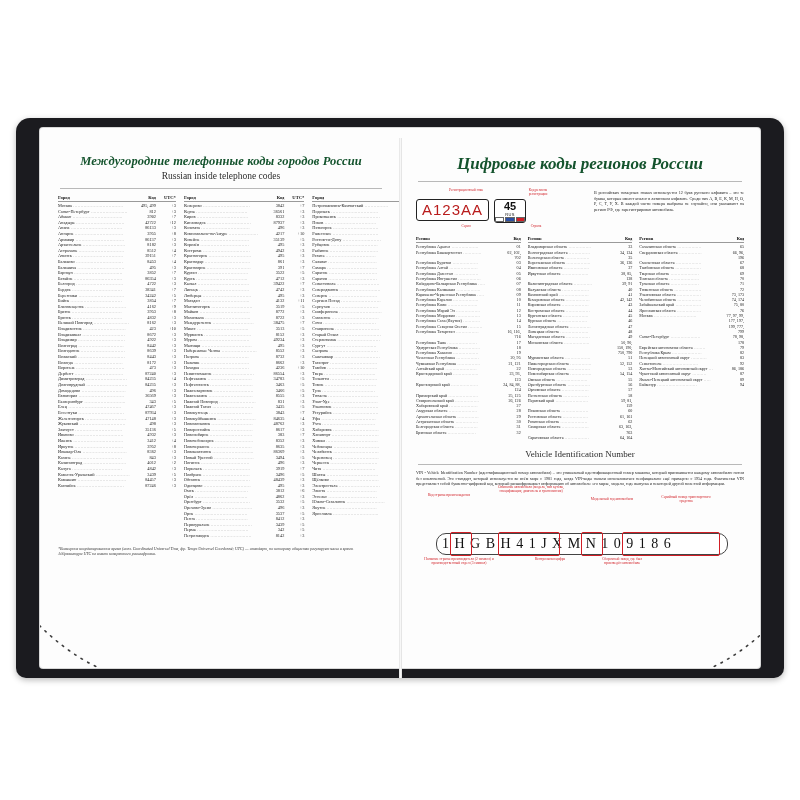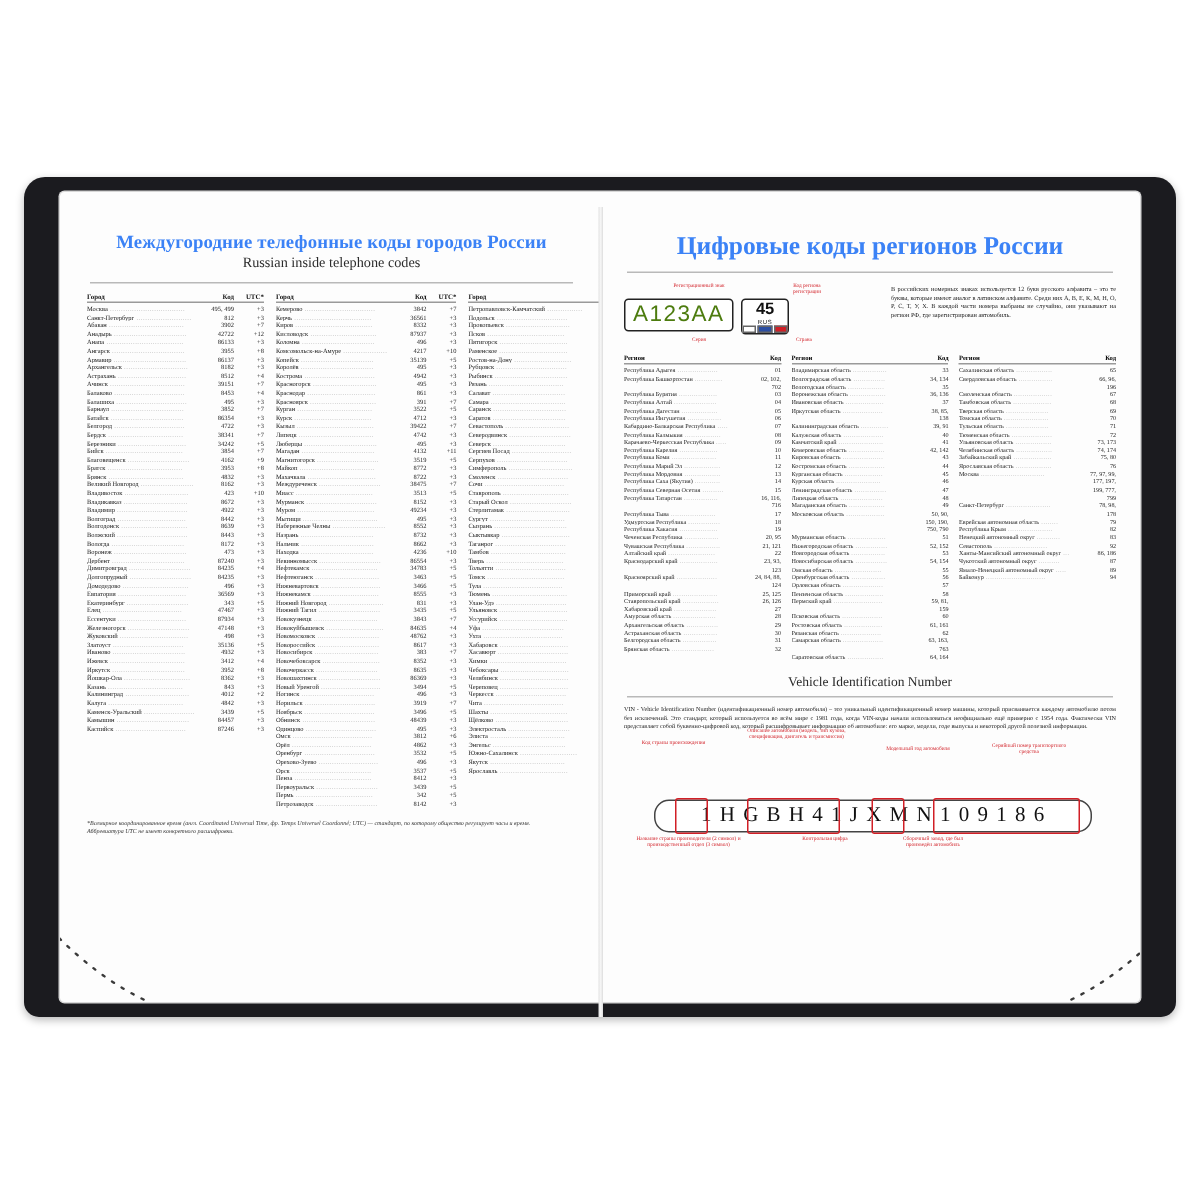--- a/index.html
+++ b/index.html
@@ -24,21 +24,21 @@
   }
   .page{position:relative;height:540px;overflow:hidden;}
   .page.left{width:360px;padding:0;}
   .page.right{width:360px;padding:0;}
 
   
   .arc{position:absolute;bottom:96px;height:60px;width:120px;}
   .arc svg{display:block;}
 
   
-  .h-ru{color:#3b82f6;font-weight:bold;text-align:center;}
+  .h-ru{color:#14532d;font-weight:bold;text-align:center;font-style:italic;}
   .h-en{color:#2c2c2c;text-align:center;}
 
   
   .lp{padding:26px 16px 10px 18px;}
   .lp .h-ru{font-size:12.5px;letter-spacing:.1px;}
   .lp .h-en{font-size:9.5px;font-style:normal;margin-top:2px;}
   .lp .topline{margin:7px 2px 6px 2px;height:1px;background:#b9b9b9;}
 
   .codecols{display:flex;gap:8px;margin-top:3px;}
   .codecol{flex:1;}
@@ -63,21 +63,21 @@
 
   .plate-wrap{display:flex;gap:10px;margin-top:6px;}
   .plate-left{width:168px;}
   .plate-txt{font-size:4.2px;color:#222;line-height:5.6px;text-align:justify;flex:1;padding-top:2px;}
 
   .lbl-red{color:#d11f26;font-size:3.5px;text-align:center;line-height:4.4px;}
   .platebox{display:flex;align-items:flex-start;gap:5px;margin-top:2px;}
   .plate{
     border:1px solid #222;border-radius:3px;background:#fff;
     padding:2px 5px;font-family:"Liberation Sans",sans-serif;
-    font-size:15px;letter-spacing:1px;color:#4d7c0f;line-height:16px;
+    font-size:15px;letter-spacing:1px;color:#b91c1c;line-height:16px;
   }
   .regbox{
     border:1px solid #222;border-radius:3px;background:#fff;width:30px;
     text-align:center;font-family:"Liberation Sans",sans-serif;color:#111;
   }
   .regbox .num{font-size:11px;line-height:11px;padding-top:1px;font-weight:bold;}
   .regbox .rus{font-size:4px;letter-spacing:.4px;border-top:0;}
   .regbox .flagrow{display:flex;justify-content:center;gap:1px;}
   .flag{width:8px;height:3px;border:.4px solid #666;}
   .capt{display:flex;gap:5px;margin-top:1px;}
@@ -97,21 +97,21 @@
   .vin-h{margin-top:9px;}
   .vin-h .h-ru{font-size:11px;}
   .vin-h .h-en{font-size:9px;margin-top:1px;}
   .vin-rule{height:1px;background:#b9b9b9;margin:5px 2px 5px 2px;}
   .vin-p{font-size:4.1px;line-height:5.6px;text-align:justify;color:#222;}
 
   .vin-diagram{position:relative;height:84px;margin-top:6px;}
   .vin-string{
     position:absolute;left:20px;top:40px;width:290px;height:20px;
     border:1px solid #444;border-radius:10px;background:#fff;
-    display:flex;align-items:center;justify-content:center;
+    display:flex;align-items:center;justify-content:flex-start;
   }
   .vin-chars{font-family:"Liberation Serif",serif;font-size:14px;letter-spacing:5.5px;color:#111;padding-left:5px;}
   .vin-box{position:absolute;border:.8px solid #d11f26;height:22px;top:39px;border-radius:2px;}
   .vin-lbl{position:absolute;color:#d11f26;font-size:3.6px;text-align:center;line-height:4.4px;}
   .vin-lbl.below{color:#d11f26;}
 
   
   span{display:inline;}
 </style>
 </head>

